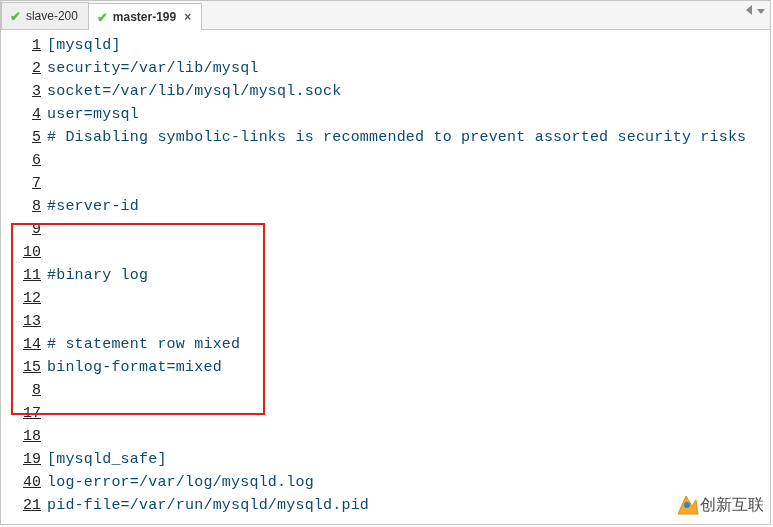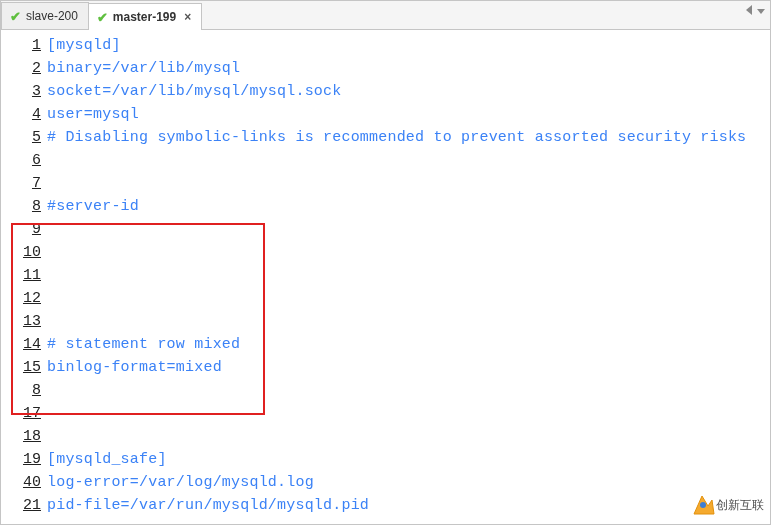--- a/index.html
+++ b/index.html
@@ -96,41 +96,41 @@
     width: 40px;
     min-width: 40px;
     text-align: right;
     padding-right: 2px;
     color: #222;
     text-decoration: underline;
     font-family: "Consolas", "Courier New", monospace;
   }
   .code {
     padding-left: 4px;
-    color: #3b82f6;
+    color: #0c4a6e;
     font-family: "Consolas", "Courier New", monospace;
     letter-spacing: 0.2px;
   }
   .highlight-box {
     position: absolute;
     left: 10px;
     top: 193px;
     width: 250px;
     height: 188px;
     border: 2px solid #e02020;
     pointer-events: none;
   }
   .watermark {
     position: absolute;
     right: 6px;
     bottom: 6px;
     display: flex;
     align-items: center;
     font-family: "Microsoft YaHei", Arial, sans-serif;
-    font-size: 12px;
+    font-size: 16px;
     color: #444;
     opacity: 0.95;
     pointer-events: none;
   }
   .watermark svg { display:block; }
 </style>
 </head>
 <body>
 
 <div class="window">
@@ -144,30 +144,30 @@
       <span class="check">✔</span>
       <span>master-199</span>
       <span class="close">×</span>
     </div>
     <div class="scroll-left"></div>
     <div class="menu-down"></div>
   </div>
 
   <div class="editor">
     <div class="line"><span class="gutter">1</span><span class="code">[mysqld]</span></div>
-    <div class="line"><span class="gutter">2</span><span class="code">binary=/var/lib/mysql</span></div>
+    <div class="line"><span class="gutter">2</span><span class="code">security=/var/lib/mysql</span></div>
     <div class="line"><span class="gutter">3</span><span class="code">socket=/var/lib/mysql/mysql.sock</span></div>
     <div class="line"><span class="gutter">4</span><span class="code">user=mysql</span></div>
     <div class="line"><span class="gutter">5</span><span class="code"># Disabling symbolic-links is recommended to prevent assorted security risks</span></div>
     <div class="line"><span class="gutter">6</span></div>
     <div class="line"><span class="gutter">7</span><span class="code"></span></div>
     <div class="line"><span class="gutter">8</span><span class="code">#server-id</span></div>
     <div class="line"><span class="gutter">9</span></div>
     <div class="line"><span class="gutter">10</span><span class="code"></span></div>
-    <div class="line"><span class="gutter">11</span></div>
+    <div class="line"><span class="gutter">11</span><span class="code">#binary log</span></div>
     <div class="line"><span class="gutter">12</span></div>
     <div class="line"><span class="gutter">13</span><span class="code"></span></div>
     <div class="line"><span class="gutter">14</span><span class="code"># statement row mixed</span></div>
     <div class="line"><span class="gutter">15</span><span class="code">binlog-format=mixed</span></div>
     <div class="line"><span class="gutter">8</span><span class="code"></span></div>
     <div class="line"><span class="gutter">17</span><span class="code"></span></div>
     <div class="line"><span class="gutter">18</span><span class="code"></span></div>
     <div class="line"><span class="gutter">19</span><span class="code">[mysqld_safe]</span></div>
     <div class="line"><span class="gutter">40</span><span class="code">log-error=/var/log/mysqld.log</span></div>
     <div class="line"><span class="gutter">21</span><span class="code">pid-file=/var/run/mysqld/mysqld.pid</span></div>

